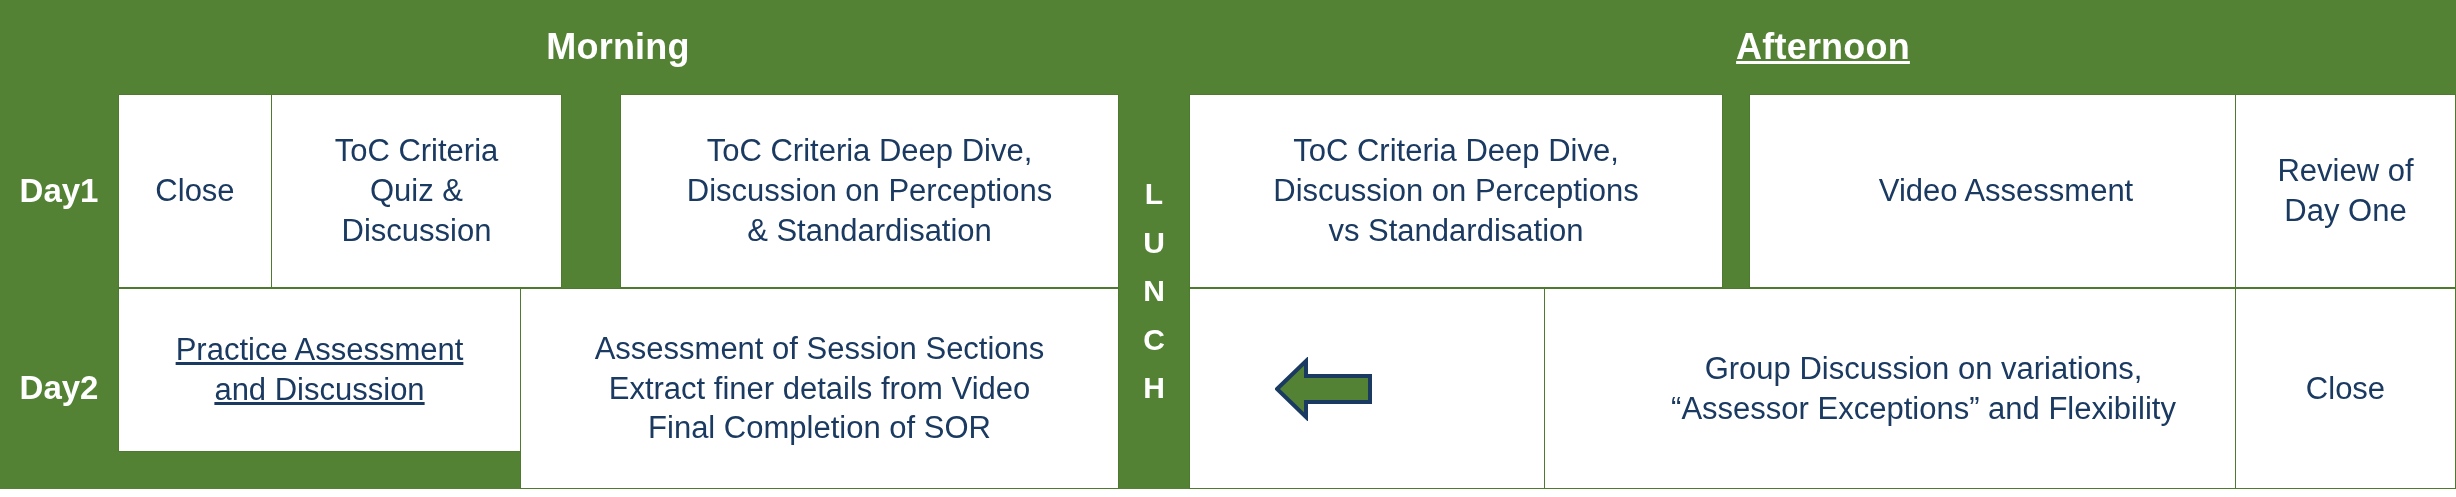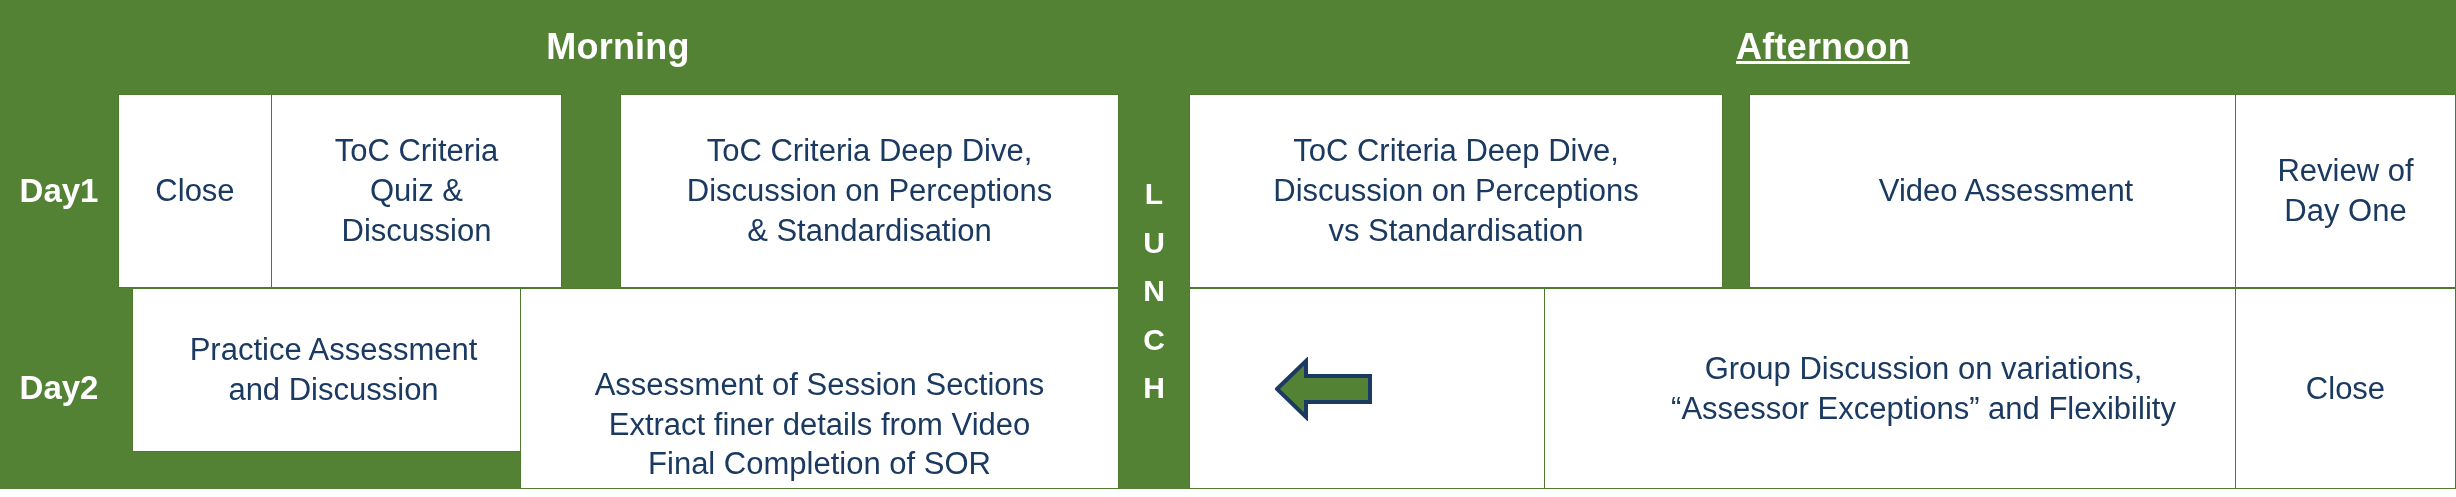--- a/index.html
+++ b/index.html
@@ -106,22 +106,22 @@
 
   
   .c-d1-intro      { left: 118px;  top: 94px;  width: 154px; height: 194px; }
   .c-d1-quiz       { left: 271px;  top: 94px;  width: 291px; height: 194px; }
   .c-d1-deepdive   { left: 620px;  top: 94px;  width: 499px; height: 194px; }
   .c-d1-pm-deep    { left: 1189px; top: 94px;  width: 534px; height: 194px; }
   .c-d1-video      { left: 1722px; top: 94px;  width: 514px; height: 194px; margin-left: 27px; }
   .c-d1-review     { left: 2235px; top: 94px;  width: 221px; height: 194px; }
 
   
-  .c-d2-practice   { left: 132px;  top: 288px; width: 403px; height: 164px; }
-  .c-d2-assess     { left: 520px;  top: 288px; width: 599px; height: 201px; align-items: flex-end; }
+  .c-d2-practice   { left: 118px;  top: 288px; width: 403px; height: 164px; text-decoration: underline; }
+  .c-d2-assess     { left: 520px;  top: 288px; width: 599px; height: 201px; }
   .c-d2-arrow      { left: 1189px; top: 288px; width: 356px; height: 201px;
                      justify-content: flex-start; padding-left: 85px; }
   .c-d2-group      { left: 1544px; top: 288px; width: 759px; height: 201px; }
   .c-d2-close      { left: 2235px; top: 288px; width: 221px; height: 201px; }
 
   
   .arrow-shape {
     width: 97px;
     height: 64px;
     display: block;

